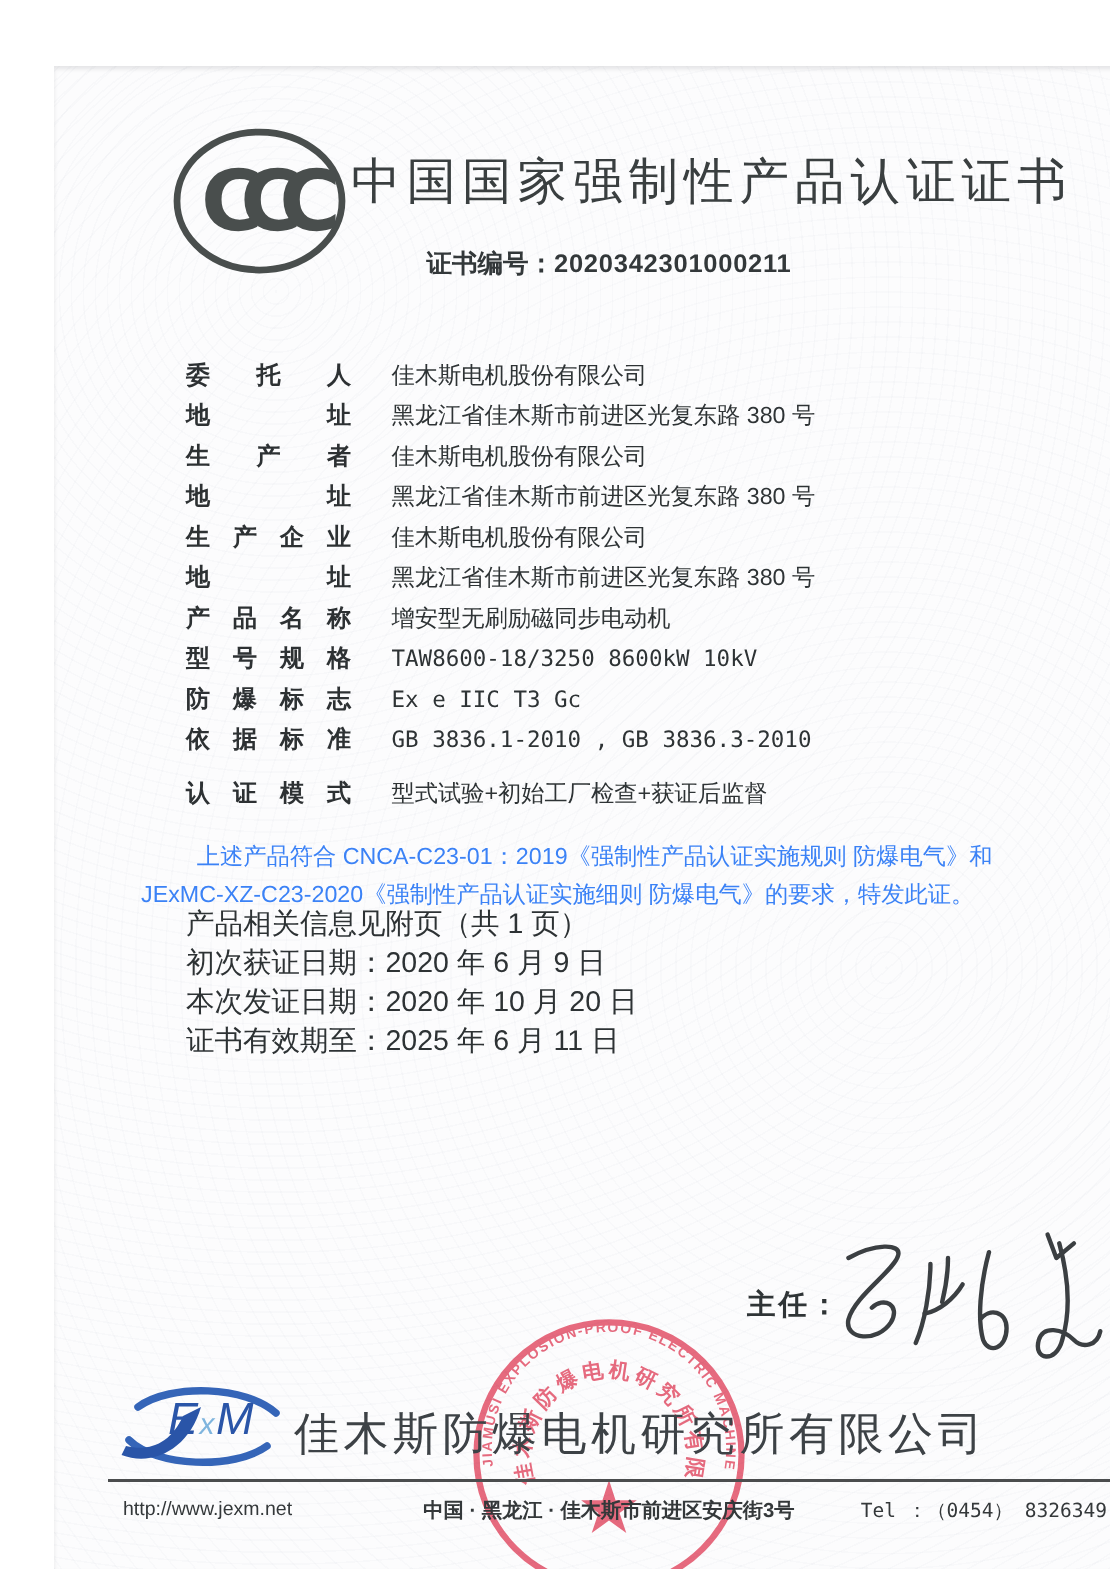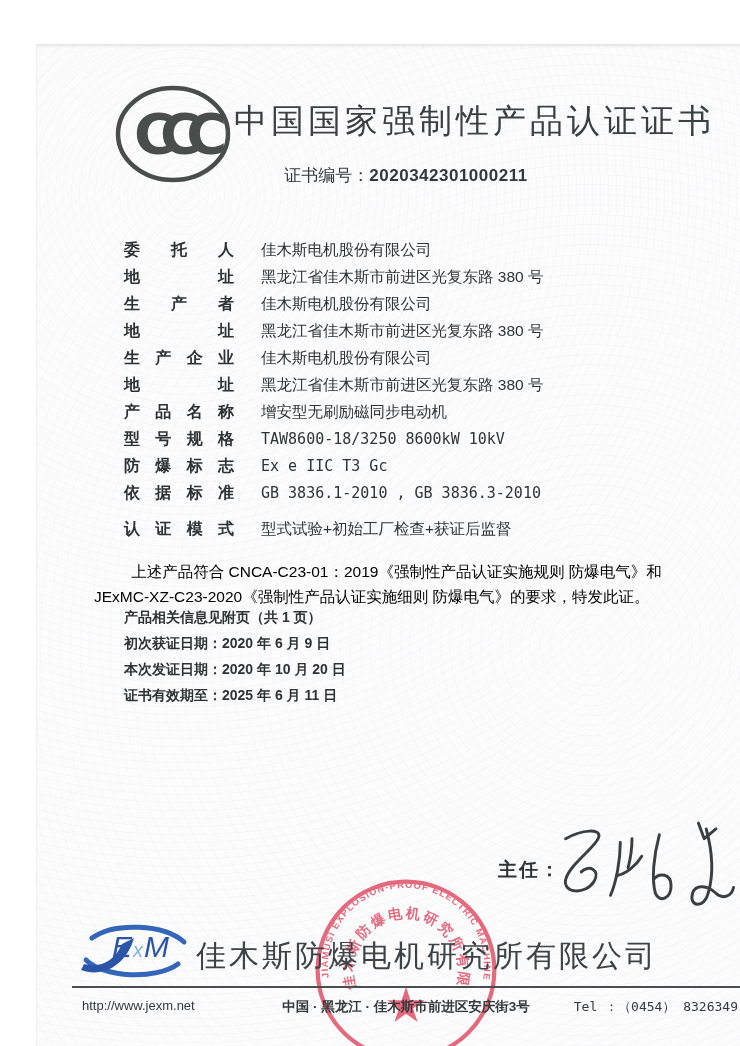--- a/index.html
+++ b/index.html
@@ -23,39 +23,39 @@
   .ccc-logo{position:absolute; left:78px; top:84px; width:118px; height:100px;}
   .title{
     position:absolute; left:198px; top:99px; width:476px;
     text-align:left; font-size:33px; font-weight:400; letter-spacing:4px;
     color:#3a3f40; white-space:nowrap;
   }
   .certno{
     position:absolute; left:0; top:164px; width:740px; text-align:center;
     font-size:17px; color:#33383a;
   }
-  .certno .lbl{font-weight:400;}
+  .certno .lbl{font-weight:700;}
   .certno .num{font-weight:700; letter-spacing:0.5px; font-family:"Liberation Sans", sans-serif;}
   
   .fields{position:absolute; left:88px; top:240px; width:600px;}
   .row{display:flex; align-items:baseline; height:27px;}
   .flabel{
     display:inline-flex; justify-content:space-between; width:110px;
     font-size:16px; font-weight:700; color:#2d3133; flex:none; margin-right:27px;
   }
   .fvalue{font-size:15.5px; color:#2e3335; white-space:nowrap;}
   .row.mono .fvalue{font-family:"DejaVu Sans Mono", monospace; font-size:15px; letter-spacing:0;}
   .row.gap-top{margin-top:9px;}
   
   .statement{
     position:absolute; left:58px; top:543px; width:616px;
-    font-size:15.5px; line-height:25px; text-indent:2.4em; color:#000000;
-  }
-  
-  .dates{position:absolute; left:88px; top:604px; width:500px; font-size:14px; line-height:26px;font-weight:bold;}
+    font-size:15.5px; line-height:25px; text-indent:2.4em; color:#3b82f6;
+  }
+  
+  .dates{position:absolute; left:88px; top:604px; width:500px; font-size:19px; line-height:26px;}
   .dates div{white-space:nowrap;}
   
   .validity{position:absolute; left:0; top:713px; width:740px; text-align:center; font-size:14.5px; line-height:23px; color:#2e3335;}
   
   .sign-label{position:absolute; left:462px; top:857px; font-size:19px; font-weight:600; letter-spacing:2px; color:#2f3436;}
   .signature{position:absolute; left:514px; top:816px; width:205px; height:100px;}
   
   .stamp{position:absolute; left:277px; top:877px; width:186px; height:186px; opacity:0.8; mix-blend-mode:multiply;}
   
   .jexm-logo{position:absolute; left:40px; top:918px; width:118px; height:66px;}

